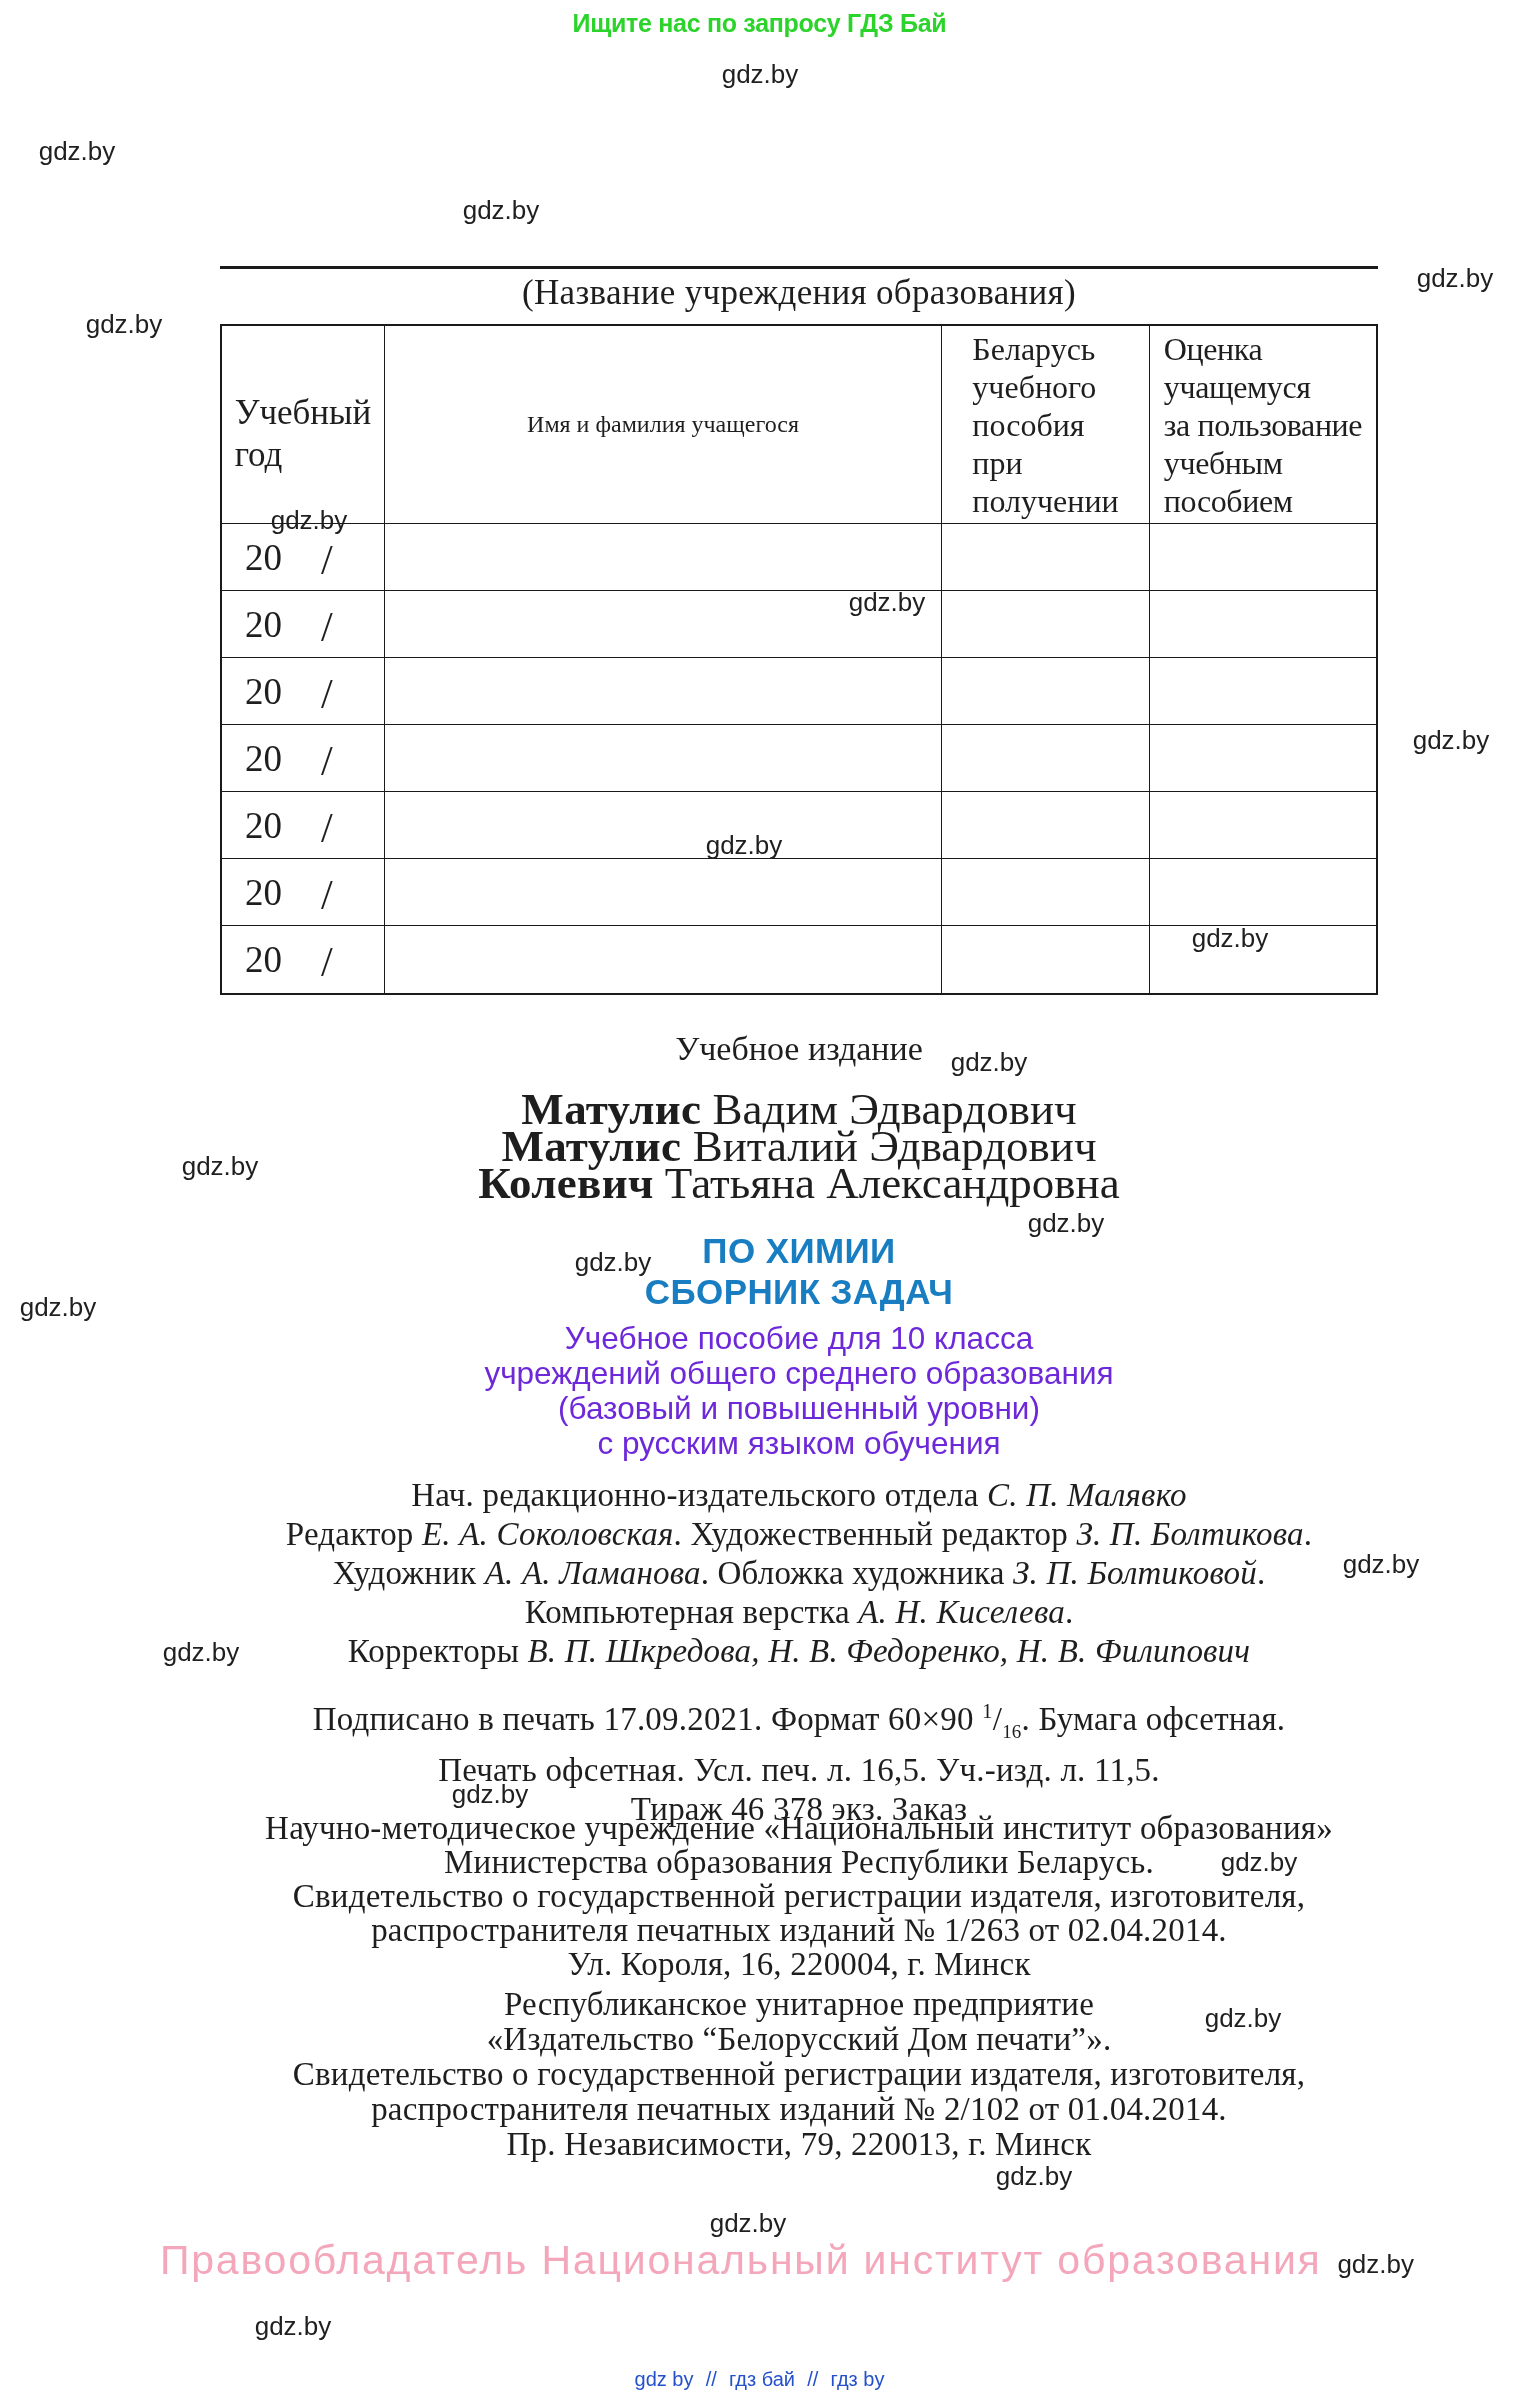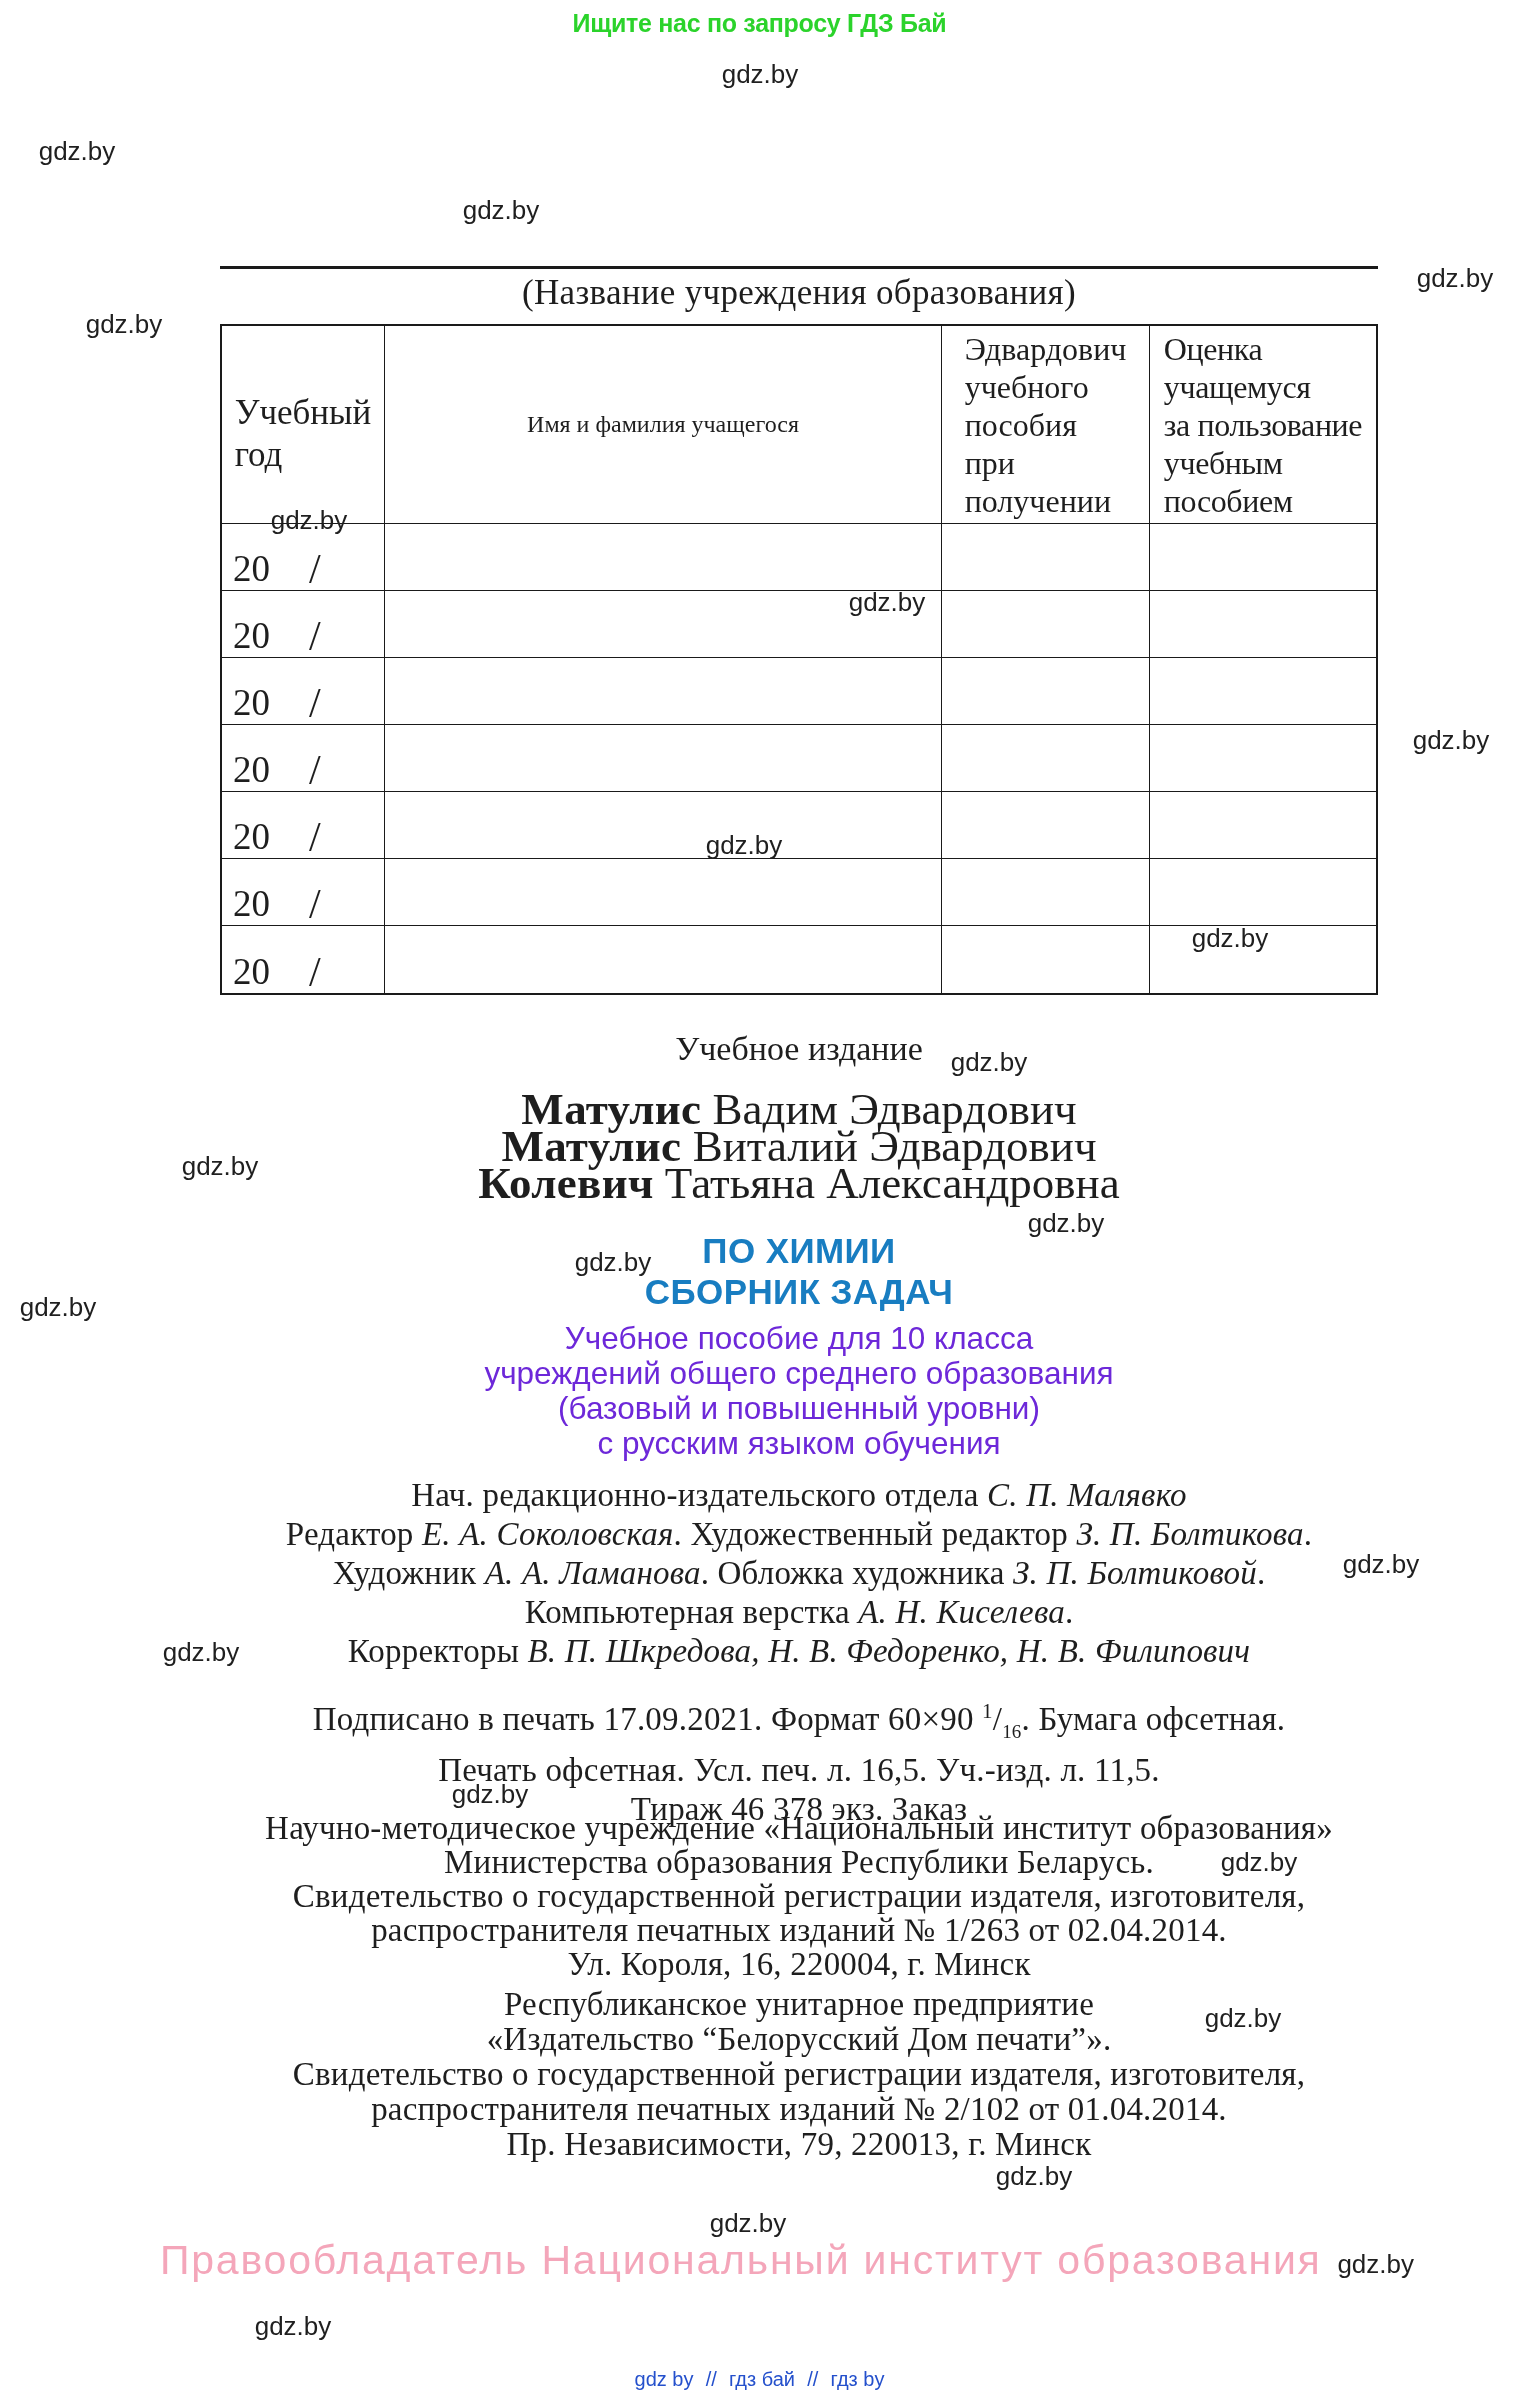--- a/index.html
+++ b/index.html
@@ -32,21 +32,21 @@
         justify-content:center;align-items:center;}
   .cell:last-child{border-right:none;}
   .c1{width:163px;}
   .c2{width:557px;}
   .c3{width:208px;}
   .c4{flex:1;}
   .hd1{font-size:35px;line-height:42px;transform:translateY(8.8px);}
   .hd2{font-size:24px;}
   .hd34{font-size:32px;line-height:38px;}
   .c4 .hd34{letter-spacing:-0.4px;}
-  .yearcell{flex-direction:row;justify-content:flex-start;align-items:flex-end;padding-left:11px;}
+  .yearcell{flex-direction:row;justify-content:flex-start;align-items:center;padding-left:23px;}
   .yearnum{font-size:37px;}
   .yearslash{font-size:42px;margin-left:39px;position:relative;top:2.6px;font-weight:300;}
 
   
   .edition-kind{top:1012px;font-size:34px;}
   .authors{top:1091px;font-size:45px;line-height:37px;}
   .authors .ln{height:37px;}
   .authors b{letter-spacing:0.3px;}
   .booktitle{top:1230px;font-family:"Liberation Sans",sans-serif;font-weight:700;
              font-size:35px;line-height:41px;color:#187dc1;letter-spacing:0.4px;}
@@ -111,21 +111,21 @@
         <div class="hd1">
           <div>Учебный</div>
           <div>год</div>
         </div>
       </div>
       <div class="cell c2">
         <div class="hd2">Имя и фамилия учащегося</div>
       </div>
       <div class="cell c3">
         <div class="hd34">
-          <div>Эдвардович</div>
+          <div>Беларусь</div>
           <div>учебного</div>
           <div>пособия</div>
           <div>при</div>
           <div>получении</div>
         </div>
       </div>
       <div class="cell c4">
         <div class="hd34">
           <div>Оценка</div>
           <div>учащемуся</div>

